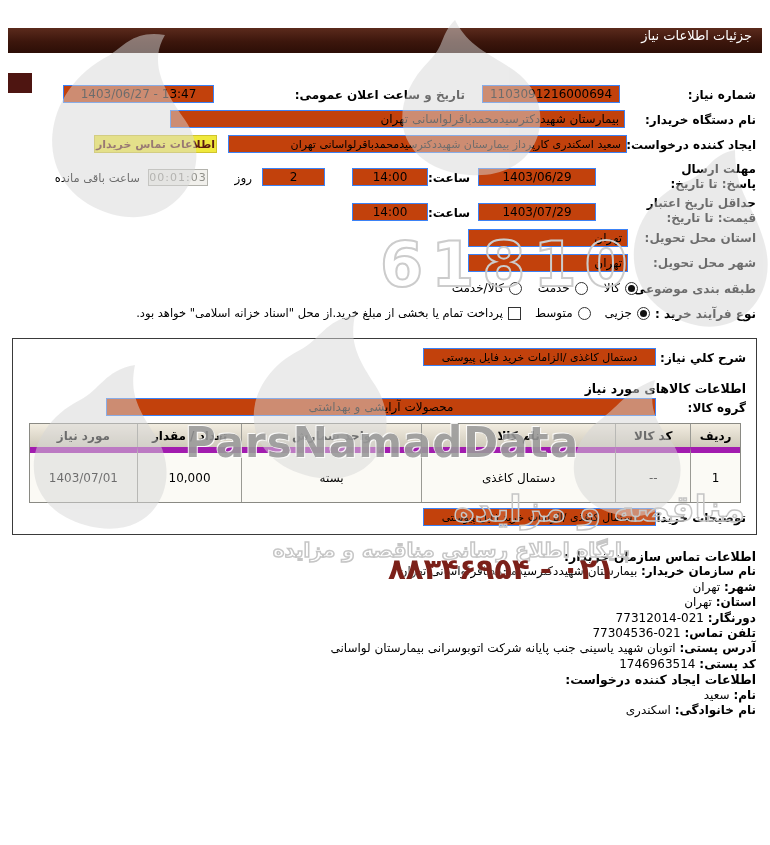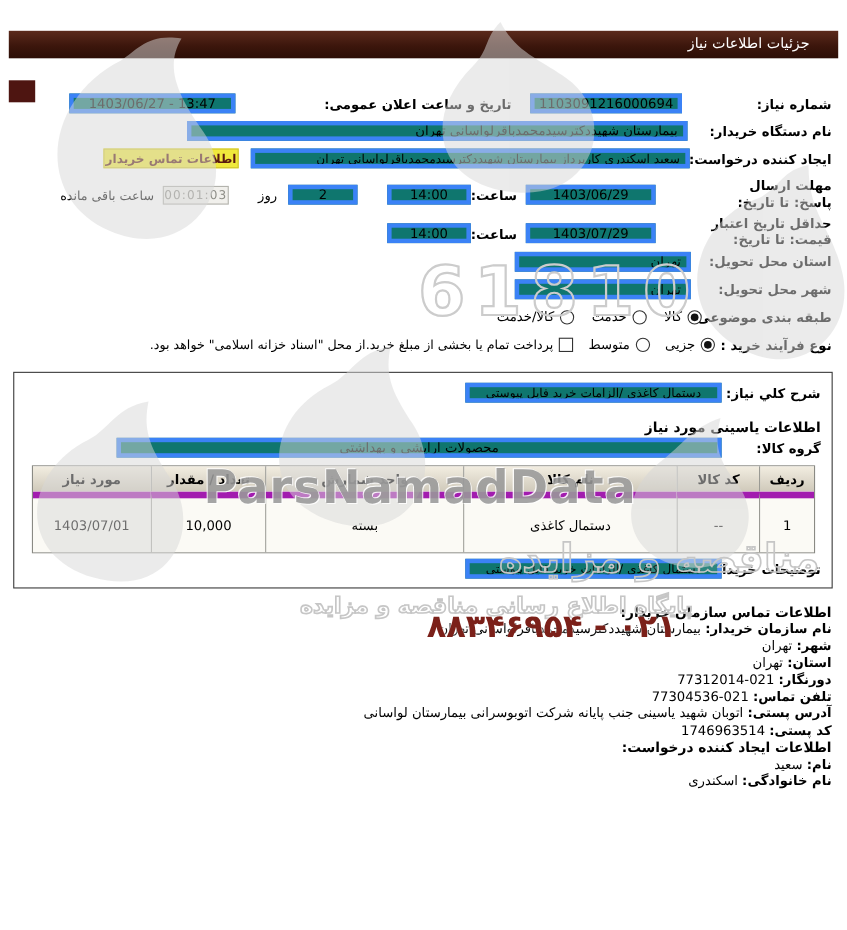--- a/index.html
+++ b/index.html
@@ -4,21 +4,21 @@
 <style>
   html,body{margin:0;padding:0;}
   body{
     width:770px;height:845px;position:relative;overflow:hidden;
     background:#ffffff;direction:rtl;
     font-family:"DejaVu Sans",sans-serif;color:#000;
   }
   .lbl{position:absolute;font-weight:bold;font-size:12px;white-space:nowrap;}
   .lbl.wrap{white-space:normal;text-align:right;line-height:15px;}
   .in{
-    position:absolute;border:4px solid #3b82f6;background:#0f766e;box-sizing:border-box;
+    position:absolute;border:1px solid #3b82f6;background:#c2410c;box-sizing:border-box;
     height:18px;font-size:12px;display:flex;align-items:center;justify-content:center;
     white-space:nowrap;overflow:hidden;
   }
   .in.rt{justify-content:flex-start;padding:0 5px;}
   .in.sm{font-size:11px;}
   .ltr{direction:ltr;unicode-bidi:isolate;}
   .btn-contact{
     position:absolute;height:18px;box-sizing:border-box;background:#f0e93c;border:1px solid #cfc32e;
     color:#5a1a10;font-weight:bold;font-size:11px;display:flex;align-items:center;justify-content:center;
     white-space:nowrap;cursor:pointer;
@@ -30,21 +30,21 @@
   .plain{position:absolute;font-size:12px;white-space:nowrap;}
   .opts{position:absolute;display:flex;align-items:center;gap:16px;direction:rtl;}
   .opt{display:inline-flex;align-items:center;gap:5px;font-size:12px;white-space:nowrap;}
   .opt .small{font-size:11.5px;}
   .radio{position:relative;width:11px;height:11px;border:1.5px solid #333;border-radius:50%;background:#fff;display:inline-block;flex:0 0 auto;}
   .radio.on::after{content:"";position:absolute;inset:2px;background:#111;border-radius:50%;}
   .checkbox{width:11px;height:11px;border:1.5px solid #333;background:#fff;display:inline-block;flex:0 0 auto;}
   .topbar{
     position:absolute;left:8px;top:28px;width:754px;height:25px;box-sizing:border-box;
     background:linear-gradient(180deg,#5b2a1c 0%,#3c160c 55%,#2c0e06 100%);
-    color:#fff;font-size:13px;display:flex;align-items:center;padding:0 26px;
+    color:#fff;font-size:13px;display:flex;align-items:flex-start;padding:0 10px;
   }
   .corner{position:absolute;left:8px;top:73px;width:24px;height:20px;background:#4e1511;}
   .needsbox{position:absolute;left:12px;top:338px;width:745px;height:197px;border:1px solid #3a3a3a;box-sizing:border-box;}
   .sectitle{position:absolute;font-weight:bold;font-size:12.5px;white-space:nowrap;}
   
   .tbl{position:absolute;left:16px;top:84px;width:712px;border:1px solid #8a8a84;box-sizing:border-box;direction:rtl;}
   .tr{display:flex;direction:rtl;}
   .th,.td{box-sizing:border-box;border-left:1px solid #9a9a94;display:flex;align-items:center;justify-content:center;font-size:12px;overflow:hidden;white-space:nowrap;}
   .tr .th:last-child,.tr .td:last-child{border-left:none;}
   .th{height:23px;font-weight:bold;background:linear-gradient(180deg,#f2ede1,#cfc9ba);}
@@ -133,21 +133,21 @@
   <span class="opt">
     <span class="checkbox"></span>
     <span class="small">پرداخت تمام یا بخشی از مبلغ خرید.از محل "اسناد خزانه اسلامی" خواهد بود.</span>
   </span>
 </div>
 
 <div class="needsbox">
   <div class="lbl" style="right:10px;top:12px;">شرح كلي نياز:</div>
   <div class="in sm" style="right:100px;top:9px;width:233px;">دستمال کاغذی /الزامات خرید فایل پیوستی</div>
 
-  <div class="sectitle" style="right:10px;top:42px;">اطلاعات یاسینی مورد نیاز</div>
+  <div class="sectitle" style="right:10px;top:42px;">اطلاعات کالاهای مورد نیاز</div>
 
   <div class="lbl" style="right:10px;top:62px;">گروه کالا:</div>
   <div class="in" style="right:100px;top:59px;width:550px;">محصولات آرایشی و بهداشتی</div>
 
   <div class="tbl">
     <div class="tr">
       <div class="th" style="width:50px;">ردیف</div>
       <div class="th" style="width:75px;">کد کالا</div>
       <div class="th" style="width:195px;">نام کالا</div>
       <div class="th" style="width:180px;">واحد شمارش</div>

